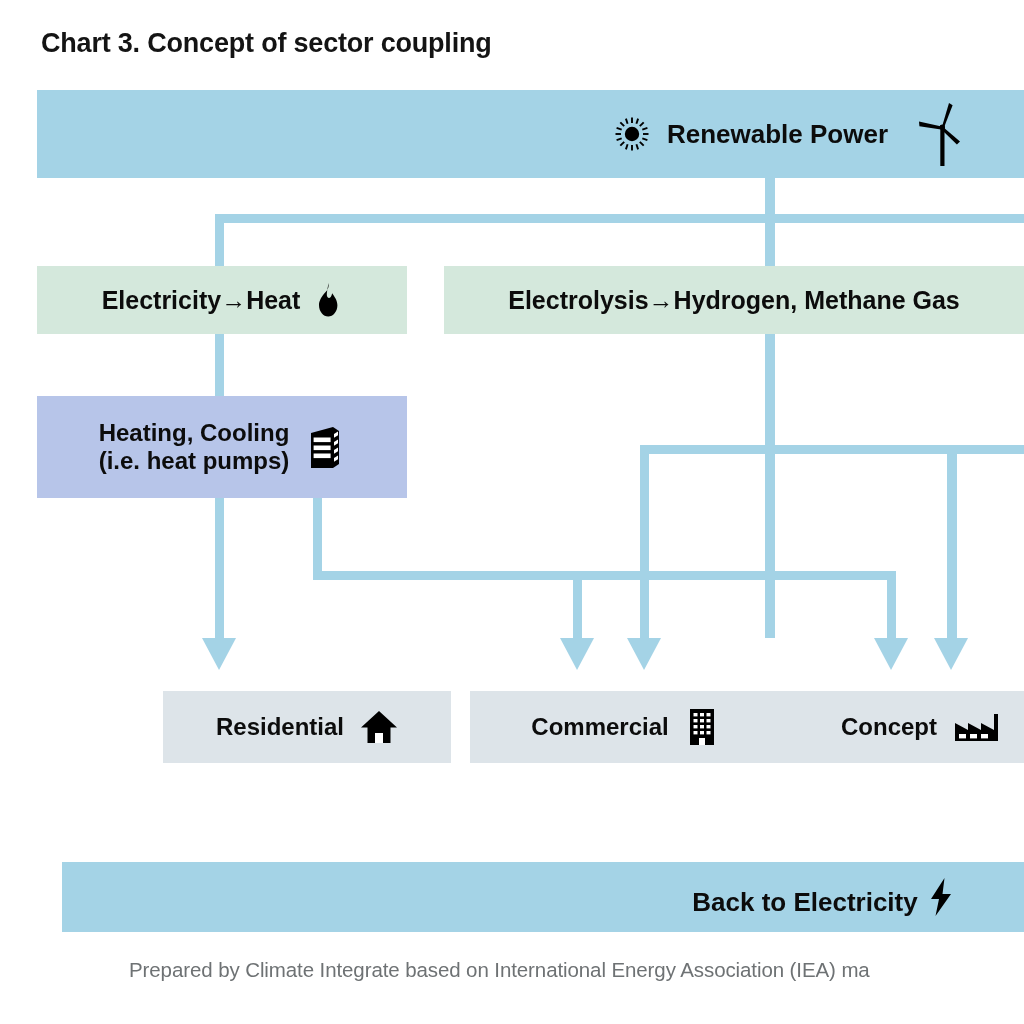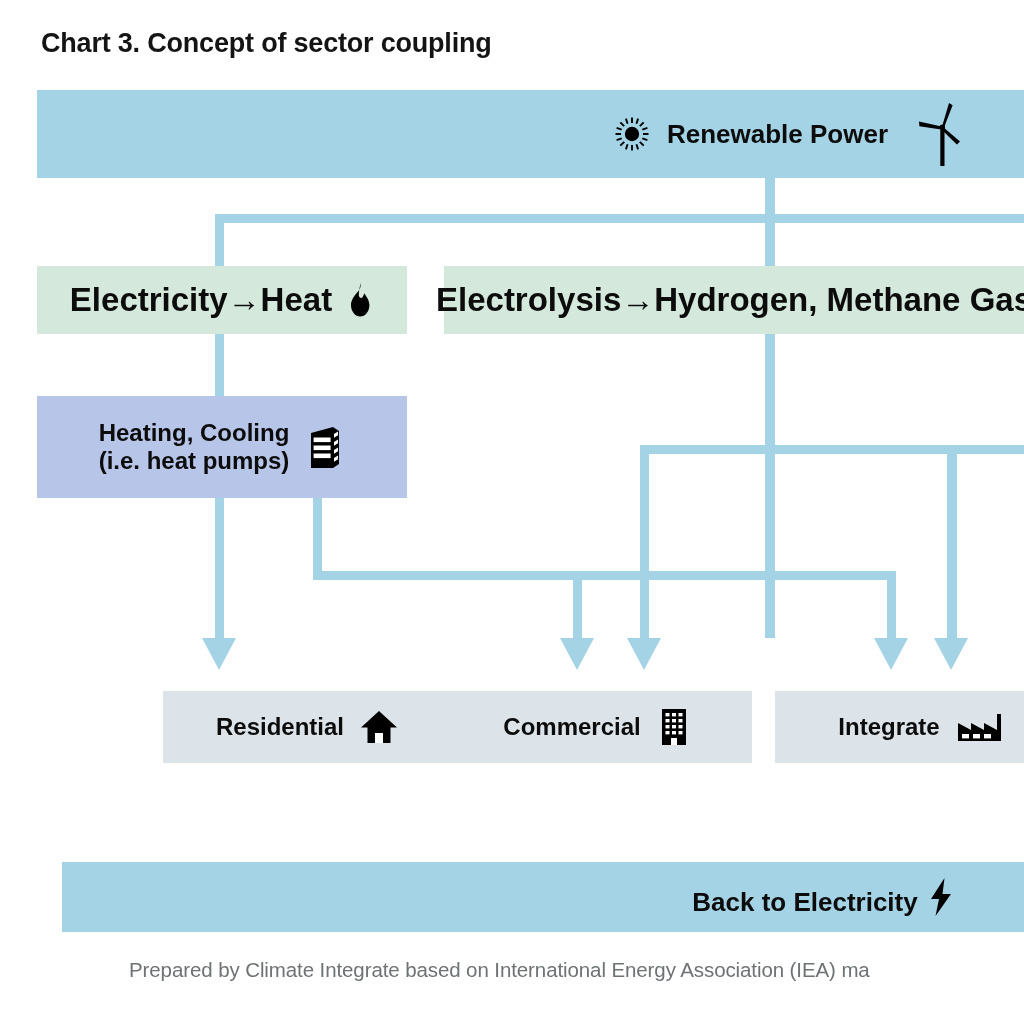--- a/index.html
+++ b/index.html
@@ -58,21 +58,21 @@
   }
 
   
   .band {
     background: #a4d3e6;
   }
   .band .label { font-size: 26px; }
 
   
   .conv { background: #d4e8dc; }
-  .conv .label { font-size: 33px; }
+  .conv .label { font-size: 25px; }
 
   
   .appl { background: #b7c5e9; }
   .appl .label { font-size: 24px; text-align: left; }
 
   
   .sector { background: #dde4e9; }
   .sector .label { font-size: 24px; }
 
   
@@ -230,21 +230,21 @@
   <div class="node sector" style="left:163px; top:691px; width:288px; height:72px;">
     <span class="label">Residential</span>
     <span class="ico" style="margin-left:16px;">
       <svg width="38" height="38" viewBox="0 0 38 38">
         <path d="M19 3 L37 19.5 L30.5 19.5 L30.5 35 L7.5 35 L7.5 19.5 L1 19.5 Z" fill="#000"></path>
         <rect x="15" y="25" width="8" height="10" fill="#fff"></rect>
       </svg>
     </span>
   </div>
 
-  <div class="node sector" style="left:442px; top:691px; width:310px; height:72px;">
+  <div class="node sector" style="left:470px; top:691px; width:310px; height:72px;">
     <span class="label">Commercial</span>
     <span class="ico" style="margin-left:16px;">
       <svg width="34" height="40" viewBox="0 0 34 40">
         <rect x="5" y="2" width="24" height="36" fill="#000"></rect>
         <g fill="#fff">
           <rect x="8.5" y="6" width="4" height="3.4"></rect>
           <rect x="15" y="6" width="4" height="3.4"></rect>
           <rect x="21.5" y="6" width="4" height="3.4"></rect>
           <rect x="8.5" y="12" width="4" height="3.4"></rect>
           <rect x="15" y="12" width="4" height="3.4"></rect>
@@ -255,21 +255,21 @@
           <rect x="8.5" y="24" width="4" height="3.4"></rect>
           <rect x="15" y="24" width="4" height="3.4"></rect>
           <rect x="21.5" y="24" width="4" height="3.4"></rect>
           <rect x="14" y="31" width="6" height="7"></rect>
         </g>
       </svg>
     </span>
   </div>
 
   <div class="node sector" style="left:775px; top:691px; width:290px; height:72px;">
-    <span class="label">Integrate</span>
+    <span class="label">Concept</span>
     <span class="ico" style="margin-left:16px;">
       <svg width="46" height="34" viewBox="0 0 46 34">
         <path d="M2 31 L2 13 L15 20 L15 13 L28 20 L28 13 L41 20 L41 4 L45 4 L45 31 Z" fill="#000"></path>
         <g fill="#fff">
           <rect x="6" y="24" width="7" height="4.4"></rect>
           <rect x="17" y="24" width="7" height="4.4"></rect>
           <rect x="28" y="24" width="7" height="4.4"></rect>
         </g>
       </svg>
     </span>

